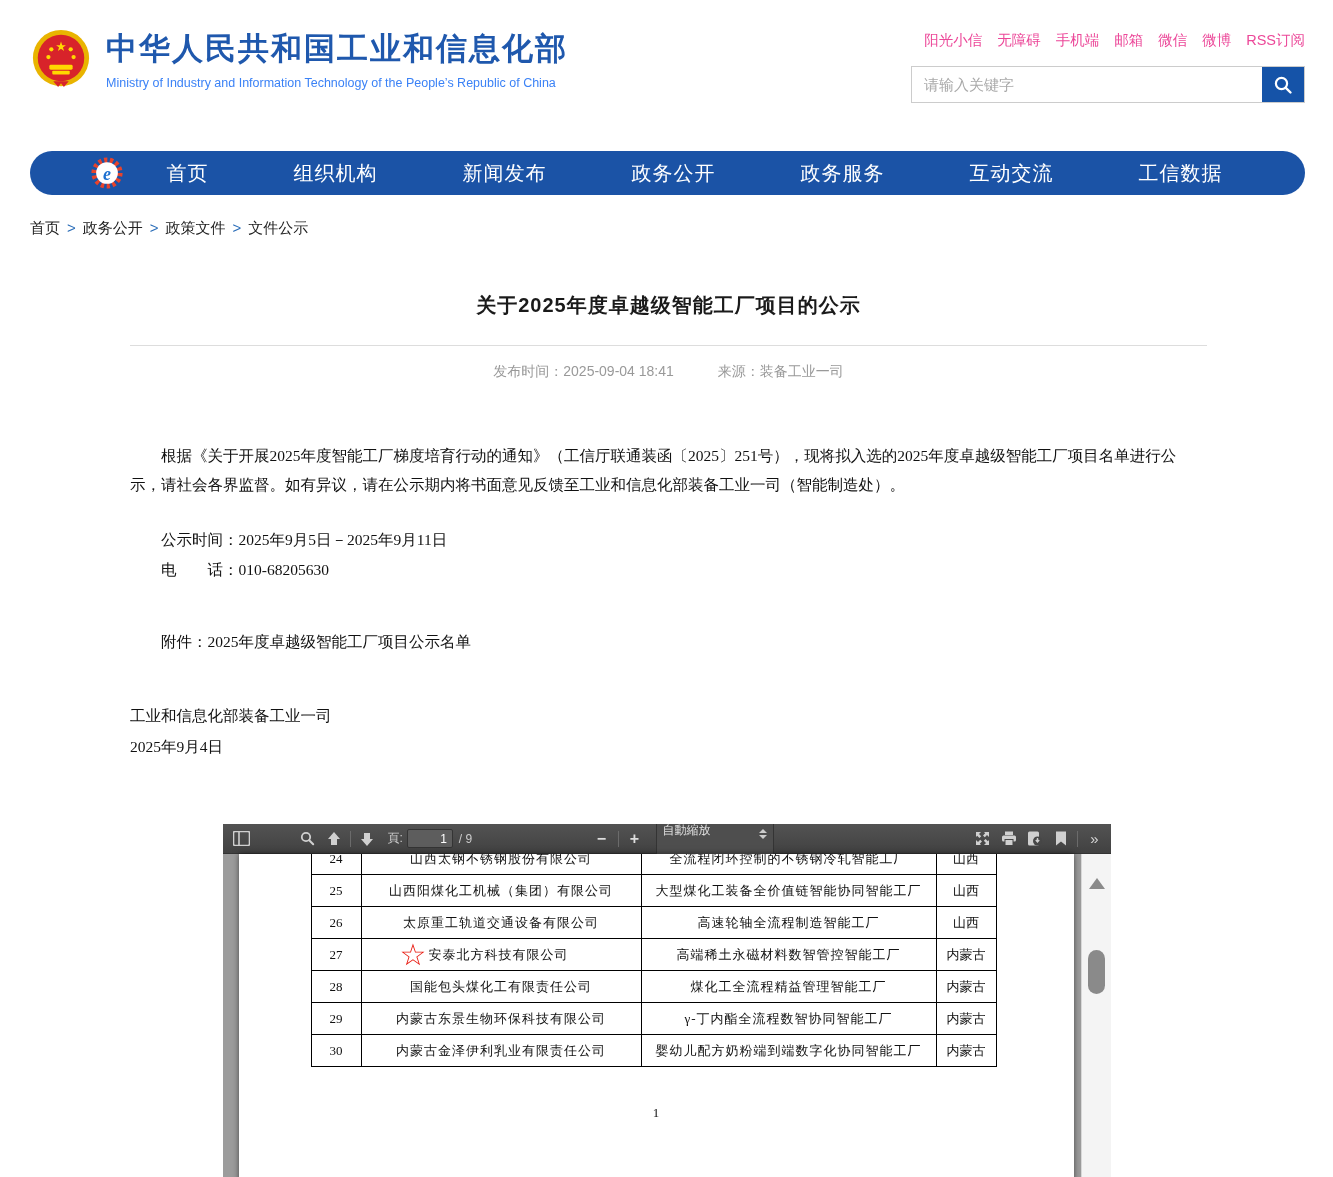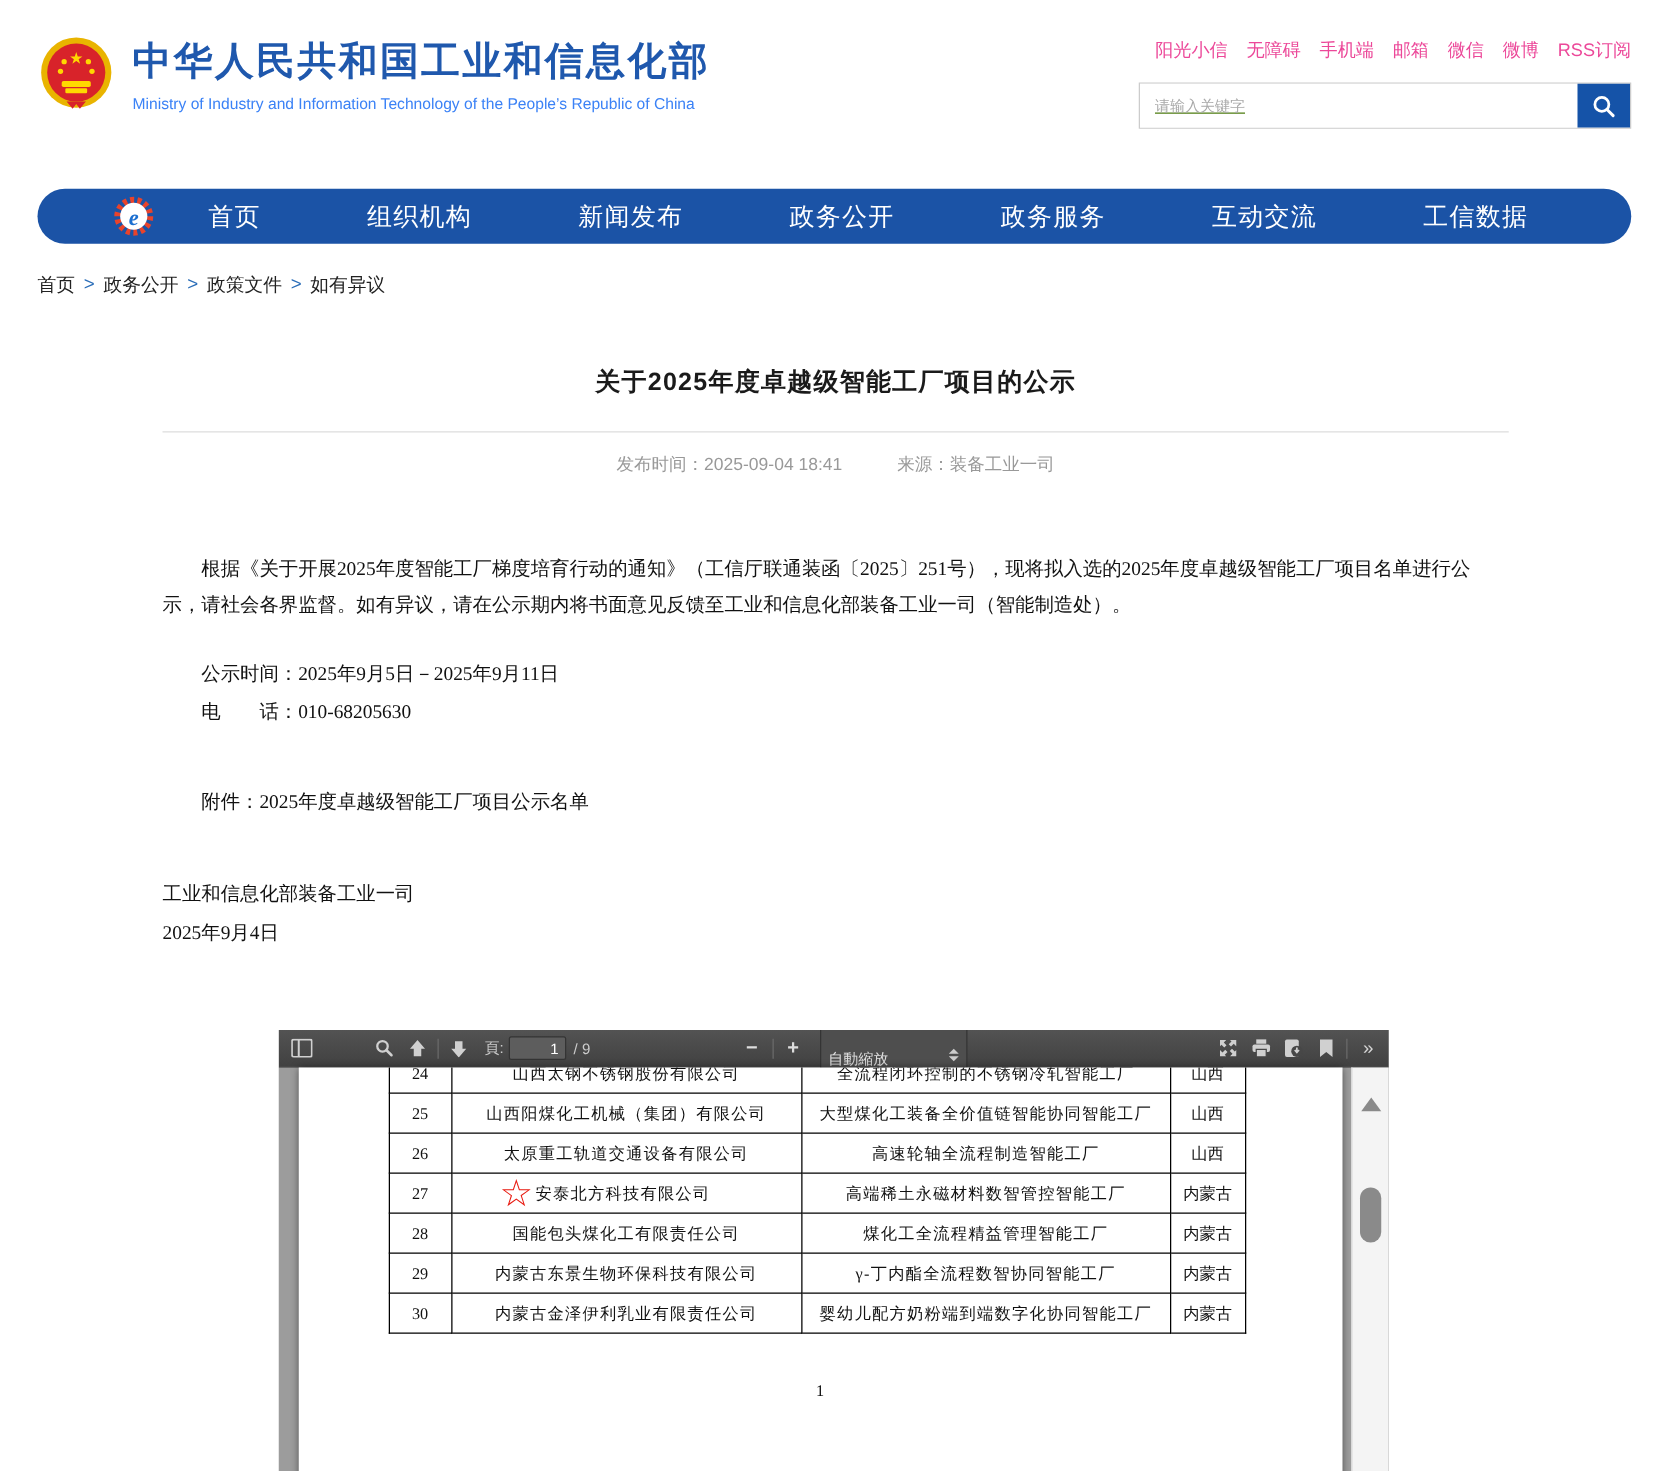--- a/index.html
+++ b/index.html
@@ -16,21 +16,21 @@
   .emblem { width:62px; height:62px; margin-right:14px; }
   .brand-text .cn { font-size:31px; font-weight:bold; color:#1f58ad; letter-spacing:2px; }
   .brand-text .en { font-size:12.5px; color:#3b82f6; margin-top:6px; }
 
   .header-right { position:absolute; right:28px; top:28px; width:394px; }
   .quick-links { display:flex; align-items:center; justify-content:flex-end; gap:15px;
     font-size:14.5px; color:#ec4899; white-space:nowrap; }
   .quick-links .ql { cursor:pointer; }
   .mascot { width:22px; height:24px; }
   .searchbar { margin-top:14px; display:flex; height:37px; border:1px solid #ccc; }
-  .searchbar input { flex:1; border:none; outline:none; padding:0 12px; font-size:12px; color:#4d7c0f;text-decoration:underline; }
+  .searchbar input { flex:1; border:none; outline:none; padding:0 12px; font-size:15px; color:#4d7c0f; }
   .searchbar input::placeholder { color:#a9a9a9; }
   .search-btn { width:42px; background:#1553a8; border:none; cursor:pointer;
     display:flex; align-items:center; justify-content:center; }
 
   
   .nav { margin:0 28px 0 30px; height:44px; background:#1b53a6; border-radius:22px;
     display:flex; align-items:center; color:#fff; }
   .nav-logo { width:34px; height:34px; margin-left:60px; }
   .nav-items { flex:1; display:flex; justify-content:space-around; align-items:center;
     margin-right:40px; }
@@ -70,21 +70,21 @@
   .tb-sep { width:1px; height:16px; background:#6b6b6b; margin:0 3px; }
   .tb-left { display:flex; align-items:center; margin-left:6px; }
   .gap40 { width:40px; }
   .page-label { margin:0 4px 0 8px; color:#ccc; }
   .page-input { width:46px; height:19px; background:#5d5d5d; border:1px solid #343434;
     border-radius:2px; color:#fff; text-align:right; padding:0 5px; font-size:12px; outline:none; }
   .page-total { margin-left:6px; color:#ccc; }
   .tb-center { position:absolute; left:366px; display:flex; align-items:center; }
   .zoom-btn { font-size:16px; color:#ddd; font-weight:bold; }
   .zoom-select { width:118px; height:20px; margin-left:8px; background:#4e4e4e;
-    border:1px solid #343434; border-radius:2px; display:flex; align-items:flex-start;
+    border:1px solid #343434; border-radius:2px; display:flex; align-items:flex-end;
     padding:16px 6px; cursor:pointer; color:#e0e0e0; }
   .zoom-select .zs-label { flex:1; }
   .zs-arrows { display:flex; flex-direction:column; gap:2px; }
   .zs-arrows i { display:block; width:0; height:0; border-left:4px solid transparent;
     border-right:4px solid transparent; }
   .zs-up { border-bottom:4px solid #ccc; }
   .zs-down { border-top:4px solid #ccc; }
   .tb-right { position:absolute; right:4px; display:flex; align-items:center; }
   .chev { font-size:15px; color:#d5d5d5; letter-spacing:-2px; }
 
@@ -213,21 +213,21 @@
         <span class="crumb">政务公开</span>
         <span class="crumb-sep">&gt;</span>
       </li>
 
       <li>
         <span class="crumb">政策文件</span>
         <span class="crumb-sep">&gt;</span>
       </li>
 
       <li>
-        <span class="crumb">如有异议</span>
+        <span class="crumb">文件公示</span>
 
       </li>
     </ul>
 </nav>
 
 <div class="article">
   <h1 class="article-title">关于2025年度卓越级智能工厂项目的公示</h1>
   <hr class="title-divider">
   <div class="article-meta">
     <span>发布时间：2025-09-04 18:41</span>

